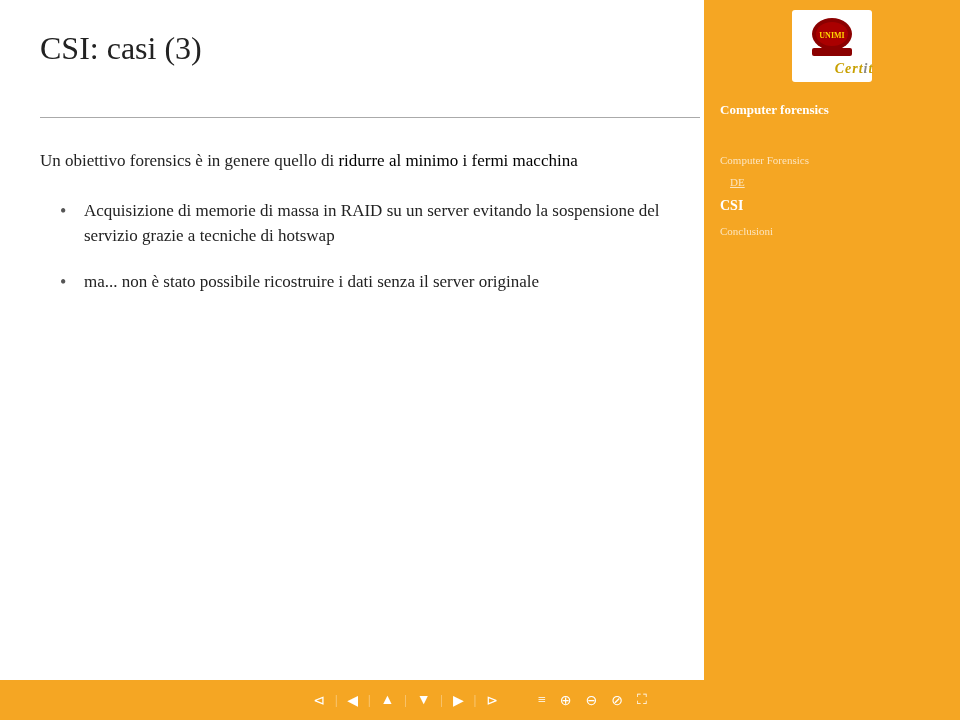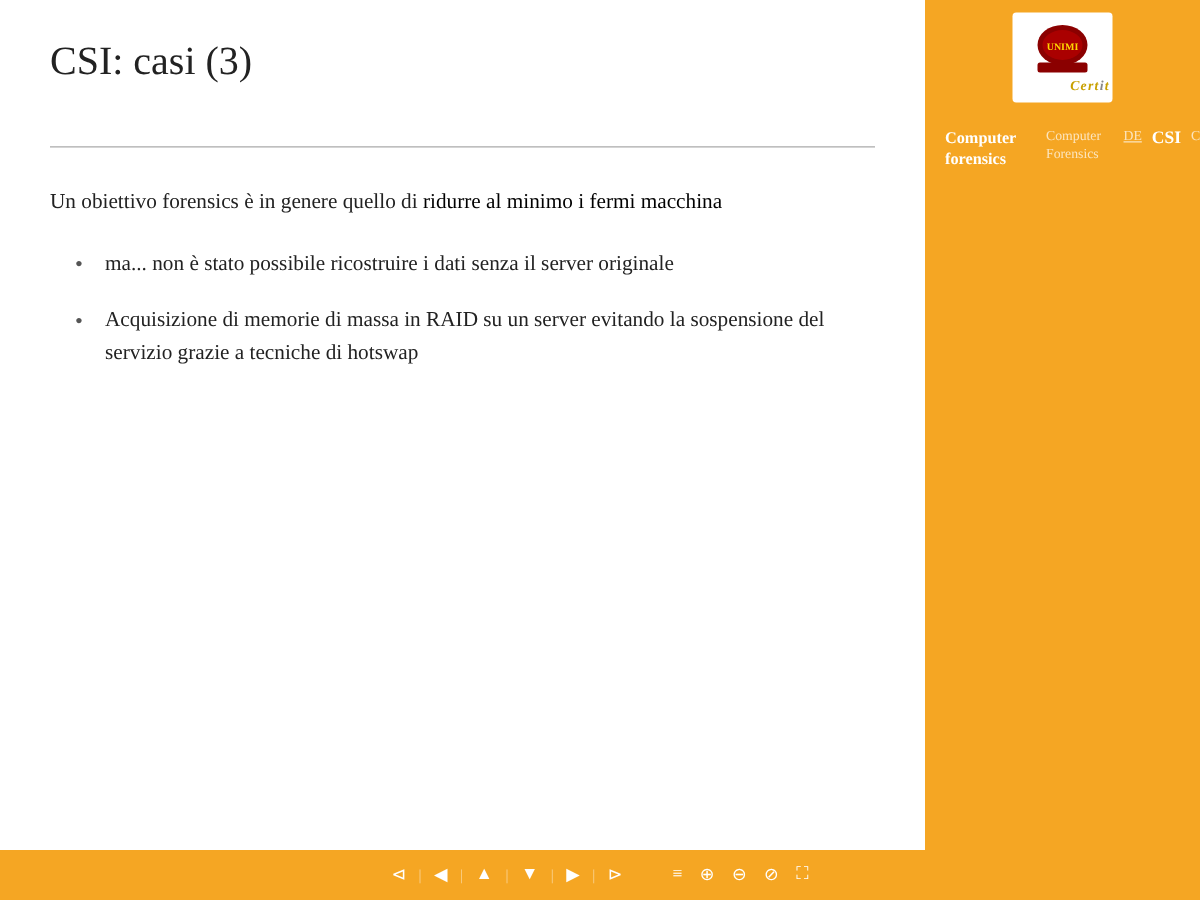--- a/index.html
+++ b/index.html
@@ -67,34 +67,34 @@
       top: 0;
       color: #555;
       font-size: 18px;
     }
 
     
     .sidebar {
       position: absolute;
       top: 0;
       right: 0;
-      width: 220px;
+      width: 256px;
       bottom: 40px;
       background: #f5a623;
       display: flex;
       flex-direction: column;
       align-items: center;
       padding-top: 10px;
     }
 
     .sidebar-nav {
       width: 100%;
       padding: 10px 16px;
       display: flex;
-      flex-direction: row;
+      flex-direction: column;
       gap: 8px;
     }
 
     .nav-item {
       font-size: 13px;
       color: #fff;
       line-height: 1.3;
     }
 
     .nav-item.active {
@@ -159,21 +159,21 @@
       border-radius: 3px;
       display: flex;
       flex-direction: column;
       align-items: center;
       justify-content: center;
       padding: 4px;
       margin-bottom: 10px;
     }
 
     .certit-logo-text {
-      font-size: 11px;
+      font-size: 14px;
       font-style: italic;
       color: #c8a000;
       font-weight: bold;
       letter-spacing: 1px;
       margin-left: 44px;
     }
   </style>
 </head>
 <body>
 
@@ -181,24 +181,24 @@
   <div class="slide-title">CSI: casi (3)</div>
   <div class="title-divider"></div>
 
   <div class="slide-body">
     <p class="intro-text">
       <span>Un obiettivo forensics è in genere quello di </span><span class="highlight-orange">ridurre al minimo i fermi macchina</span>
     </p>
 
     <ul class="bullet-list">
       <li>
-        <span>ma... non è stato possibile ricostruire i dati senza il server originale</span>
+        <span>Acquisizione di memorie di massa in RAID su un server evitando la sospensione del servizio grazie a tecniche di hotswap</span>
       </li>
       <li>
-        <span>Acquisizione di memorie di massa in RAID su un server evitando la sospensione del servizio grazie a tecniche di hotswap</span>
+        <span>ma... non è stato possibile ricostruire i dati senza il server originale</span>
       </li>
     </ul>
   </div>
 </div>
 
 <div class="sidebar">
 
   <div class="logo-svg-area">
     <svg width="55" height="45" viewBox="0 0 55 45">
 

